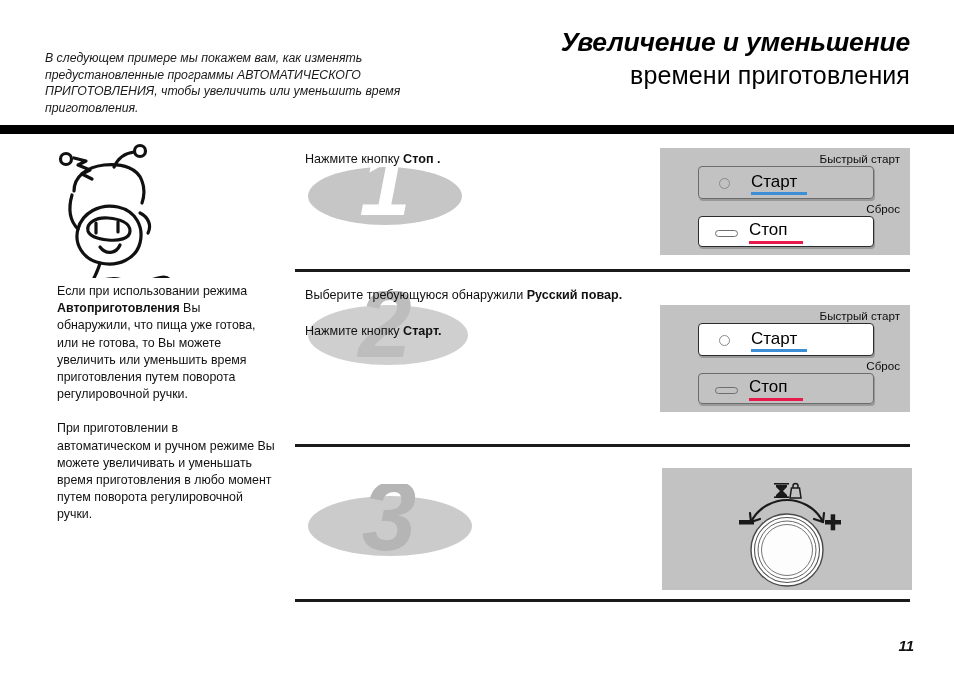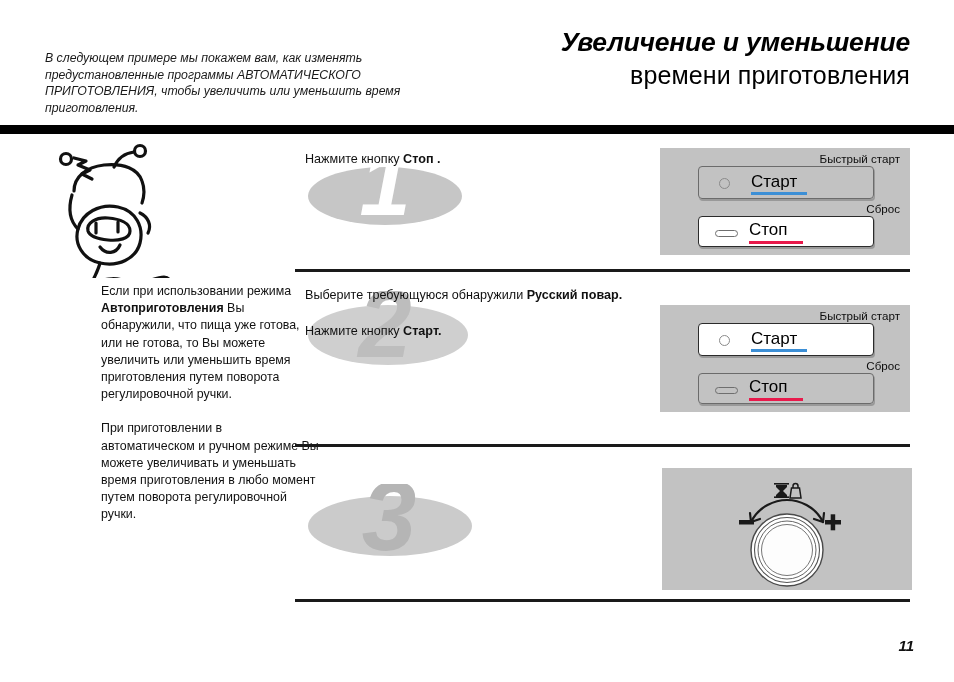--- a/index.html
+++ b/index.html
@@ -66,21 +66,20 @@
     left: 52px; top: 143px;
     width: 125px; height: 135px;
   }
   #side-notes {
     position: absolute;
     left: 57px; top: 283px;
     width: 218px;
     font-size: 12.4px;
     line-height: 17.2px;
     color: #111111;
-    margin-left: 44px;
   }
   #side-notes p { margin: 0 0 17px 0; }
   #side-notes b { font-weight: bold; }
 
   
   .step-row { position: absolute; left: 295px; width: 615px; }
   #step-row-1 { top: 140px; height: 130px; }
   #step-row-2 { top: 283px; height: 150px; }
   #step-row-3 { top: 458px; height: 145px; }
 

